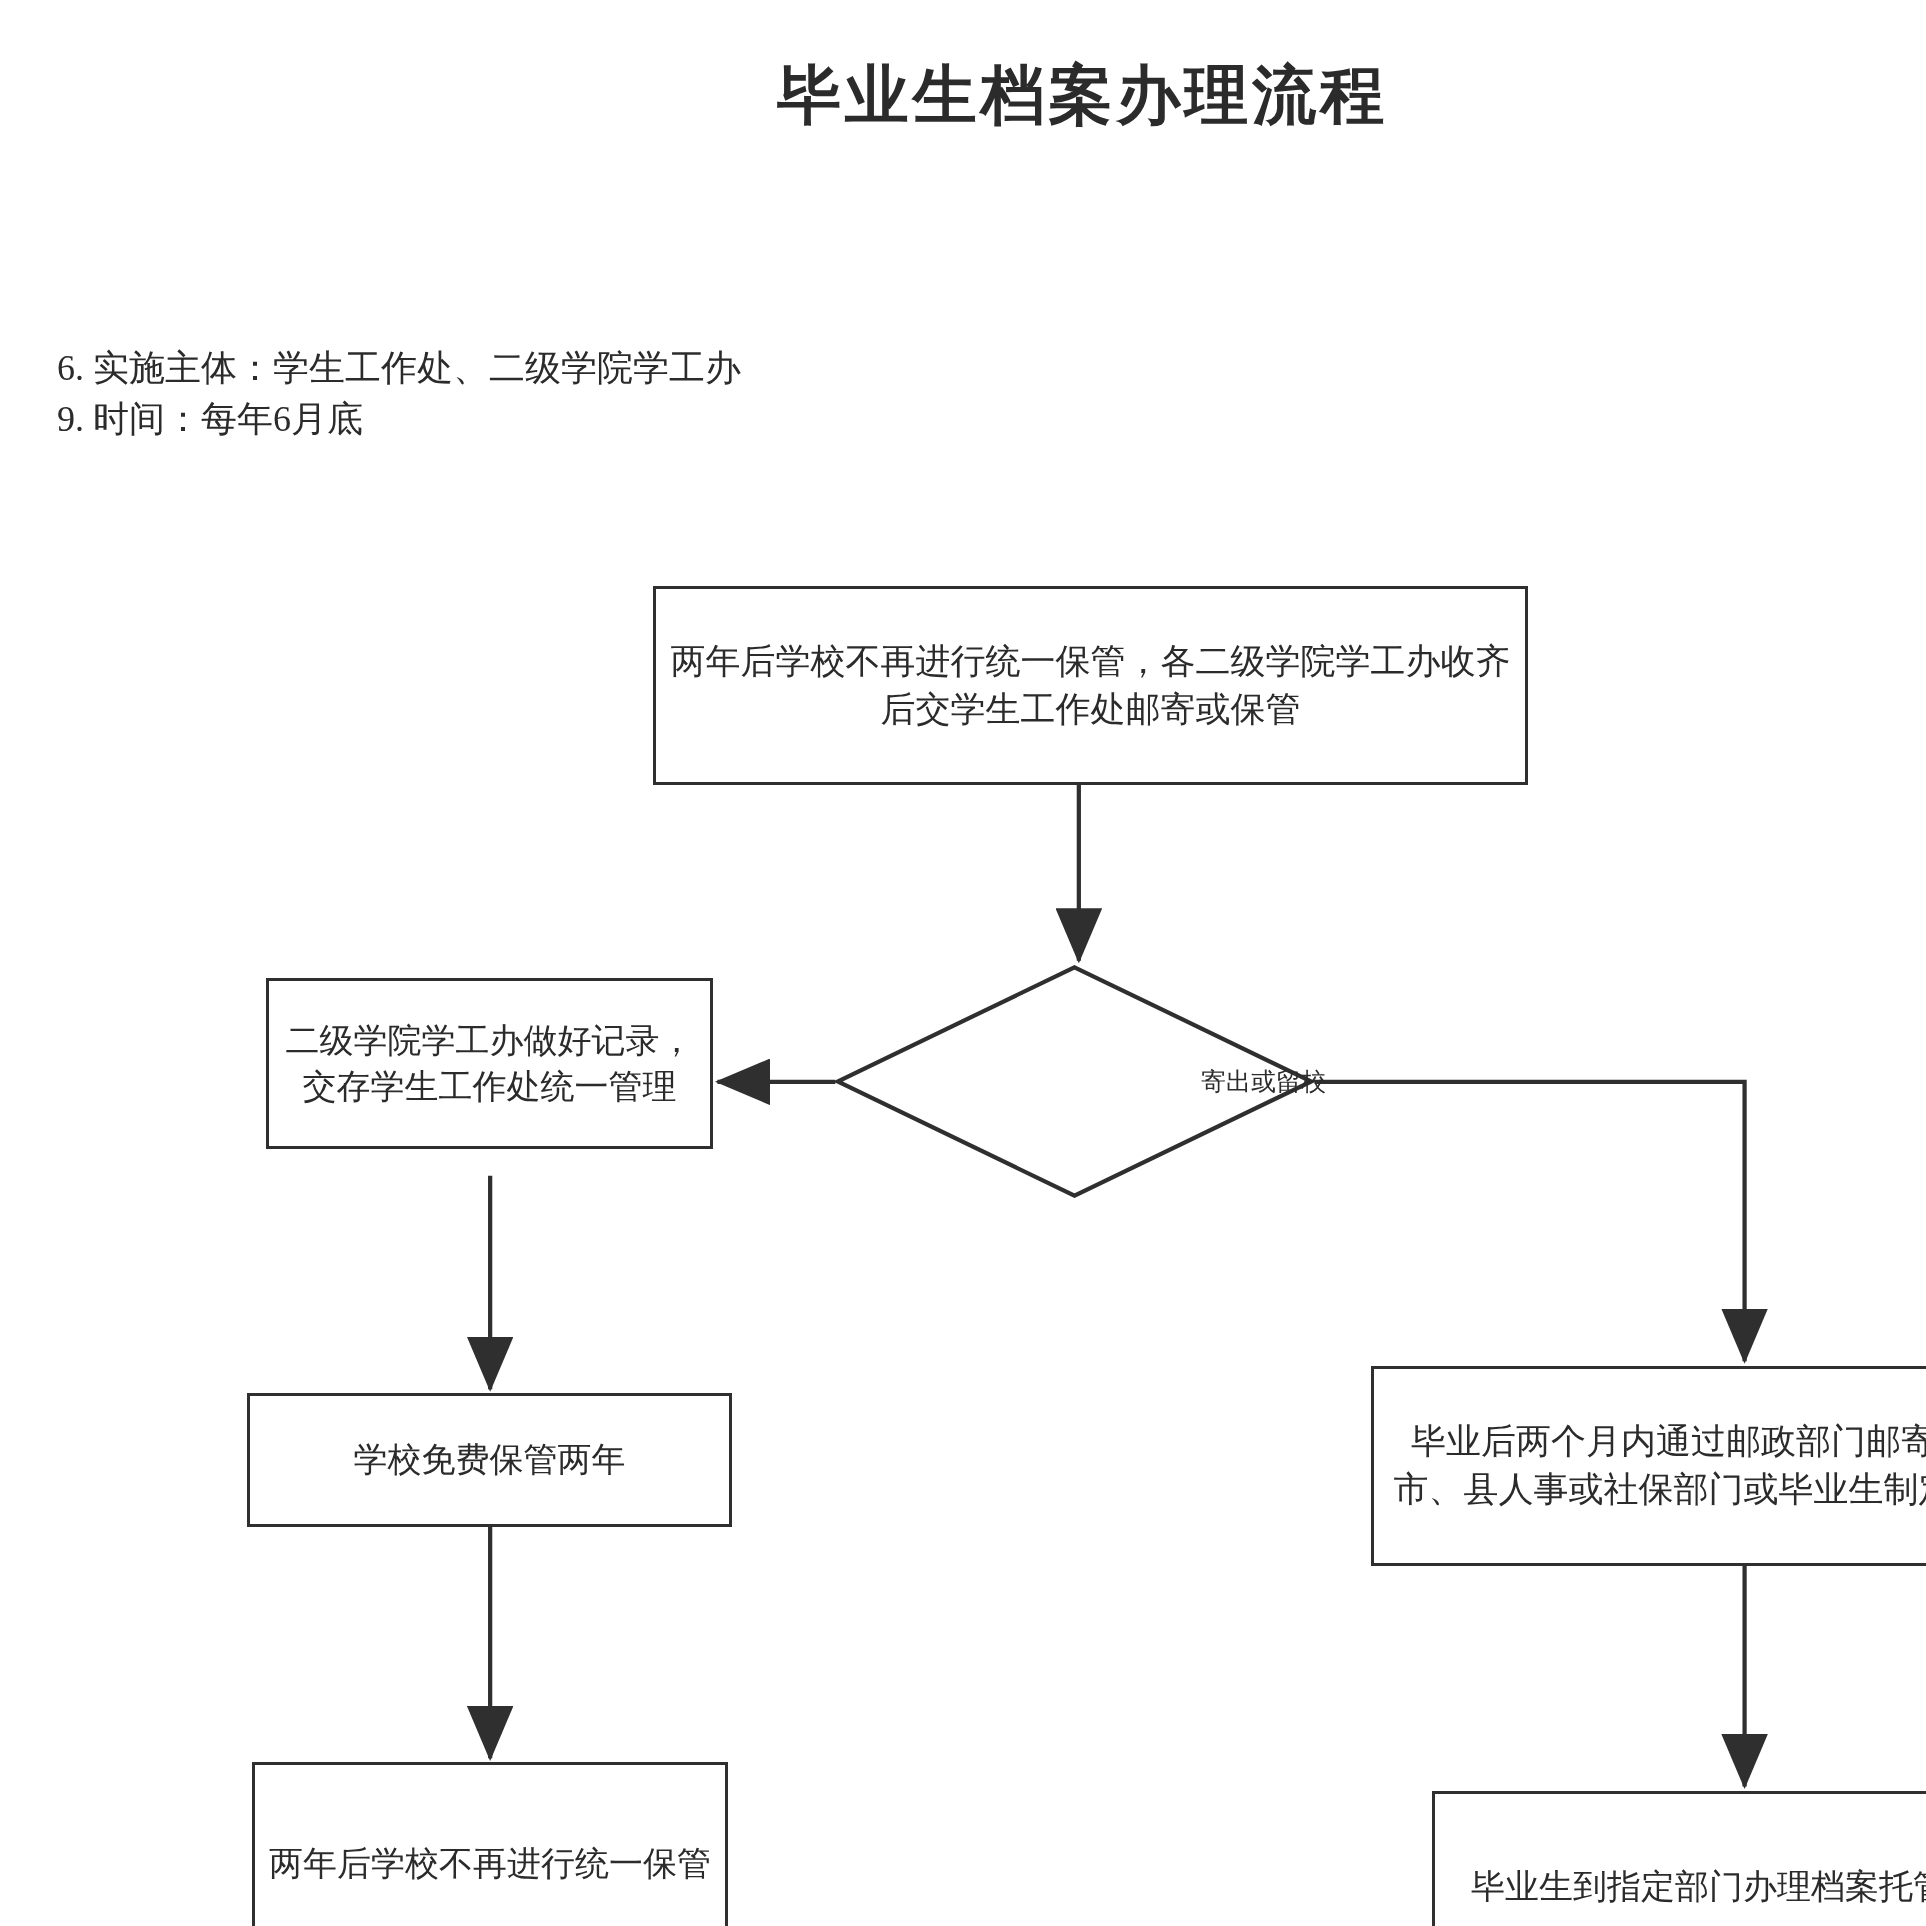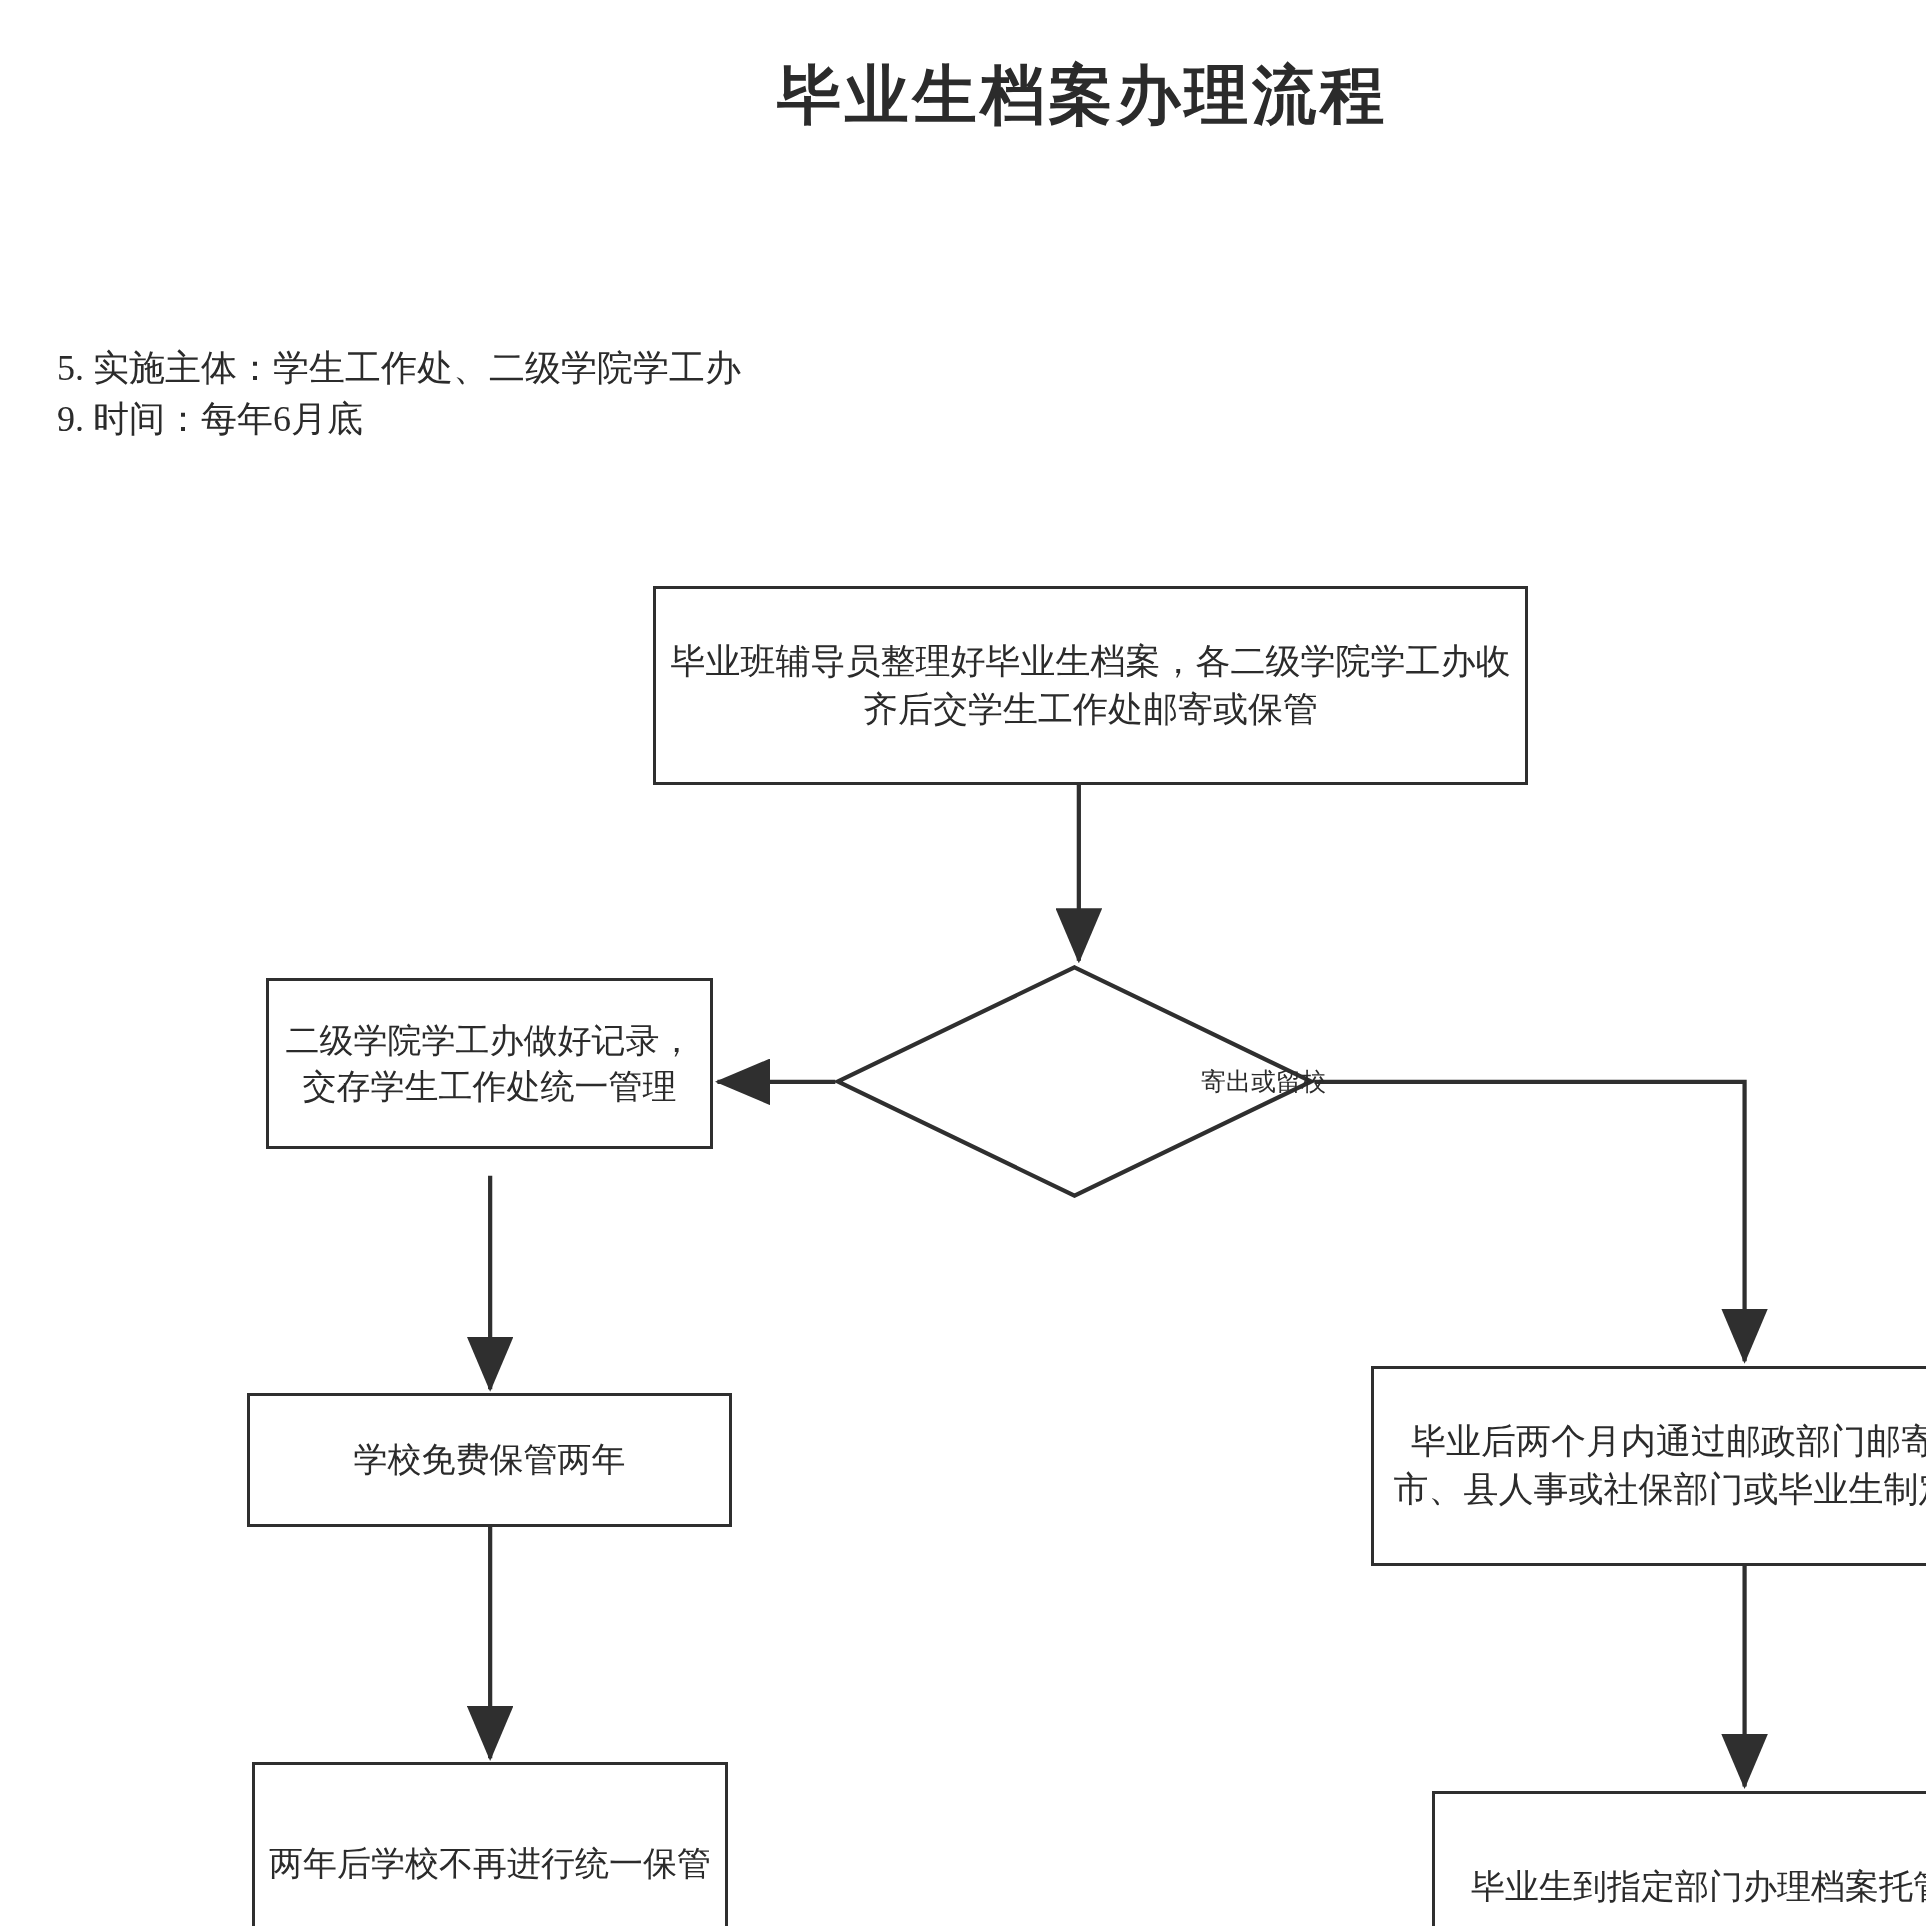--- a/index.html
+++ b/index.html
@@ -108,21 +108,21 @@
   }
 </style>
 </head>
 <body>
 
 <div id="canvas">
 
   <div id="page-title">毕业生档案办理流程</div>
 
   <div id="notes">
-    <span class="note-line">5. 实施主体：学生工作处、二级学院学工办</span>
+    <span class="note-line">6. 实施主体：学生工作处、二级学院学工办</span>
     <span class="note-line">9. 时间：每年6月底</span>
   </div>
 
   <svg id="connectors" viewBox="0 0 5619 5186" width="2165" height="1998" xmlns="http://www.w3.org/2000/svg">
     <defs>
       <marker id="arrowhead" markerWidth="13" markerHeight="11" refX="12.4" refY="5.5" orient="auto" markerUnits="strokeWidth">
         <path d="M0,0 L13,5.5 L0,11 z" fill="#2f2f2f"></path>
       </marker>
     </defs>
 
@@ -145,21 +145,21 @@
     <g>
       <line x1="1272" y1="3902" x2="1272" y2="4564" stroke="#2f2f2f" stroke-width="11" marker-end="url(#arrowhead)"></line>
     </g>
 
     <g>
       <line x1="4528" y1="4065" x2="4528" y2="4637" stroke="#2f2f2f" stroke-width="11" marker-end="url(#arrowhead)"></line>
     </g>
   </svg>
 
   <div class="node" id="node-collect">
-    <span class="node-text">毕业班辅导员整理好毕业生档案，各二级学院学工办收齐后交学生工作处邮寄或保管</span>
+    <span class="node-text">两年后学校不再进行统一保管，各二级学院学工办收齐后交学生工作处邮寄或保管</span>
   </div>
 
   <div id="node-decision">
     <svg width="479" height="233" viewBox="0 0 1244 606" xmlns="http://www.w3.org/2000/svg">
       <polygon points="622,6 1238,303 622,600 6,303" fill="#ffffff" stroke="#2f2f2f" stroke-width="11"></polygon>
     </svg>
     <span class="diamond-label">寄出或留校</span>
   </div>
 
   <div class="node" id="node-record">

